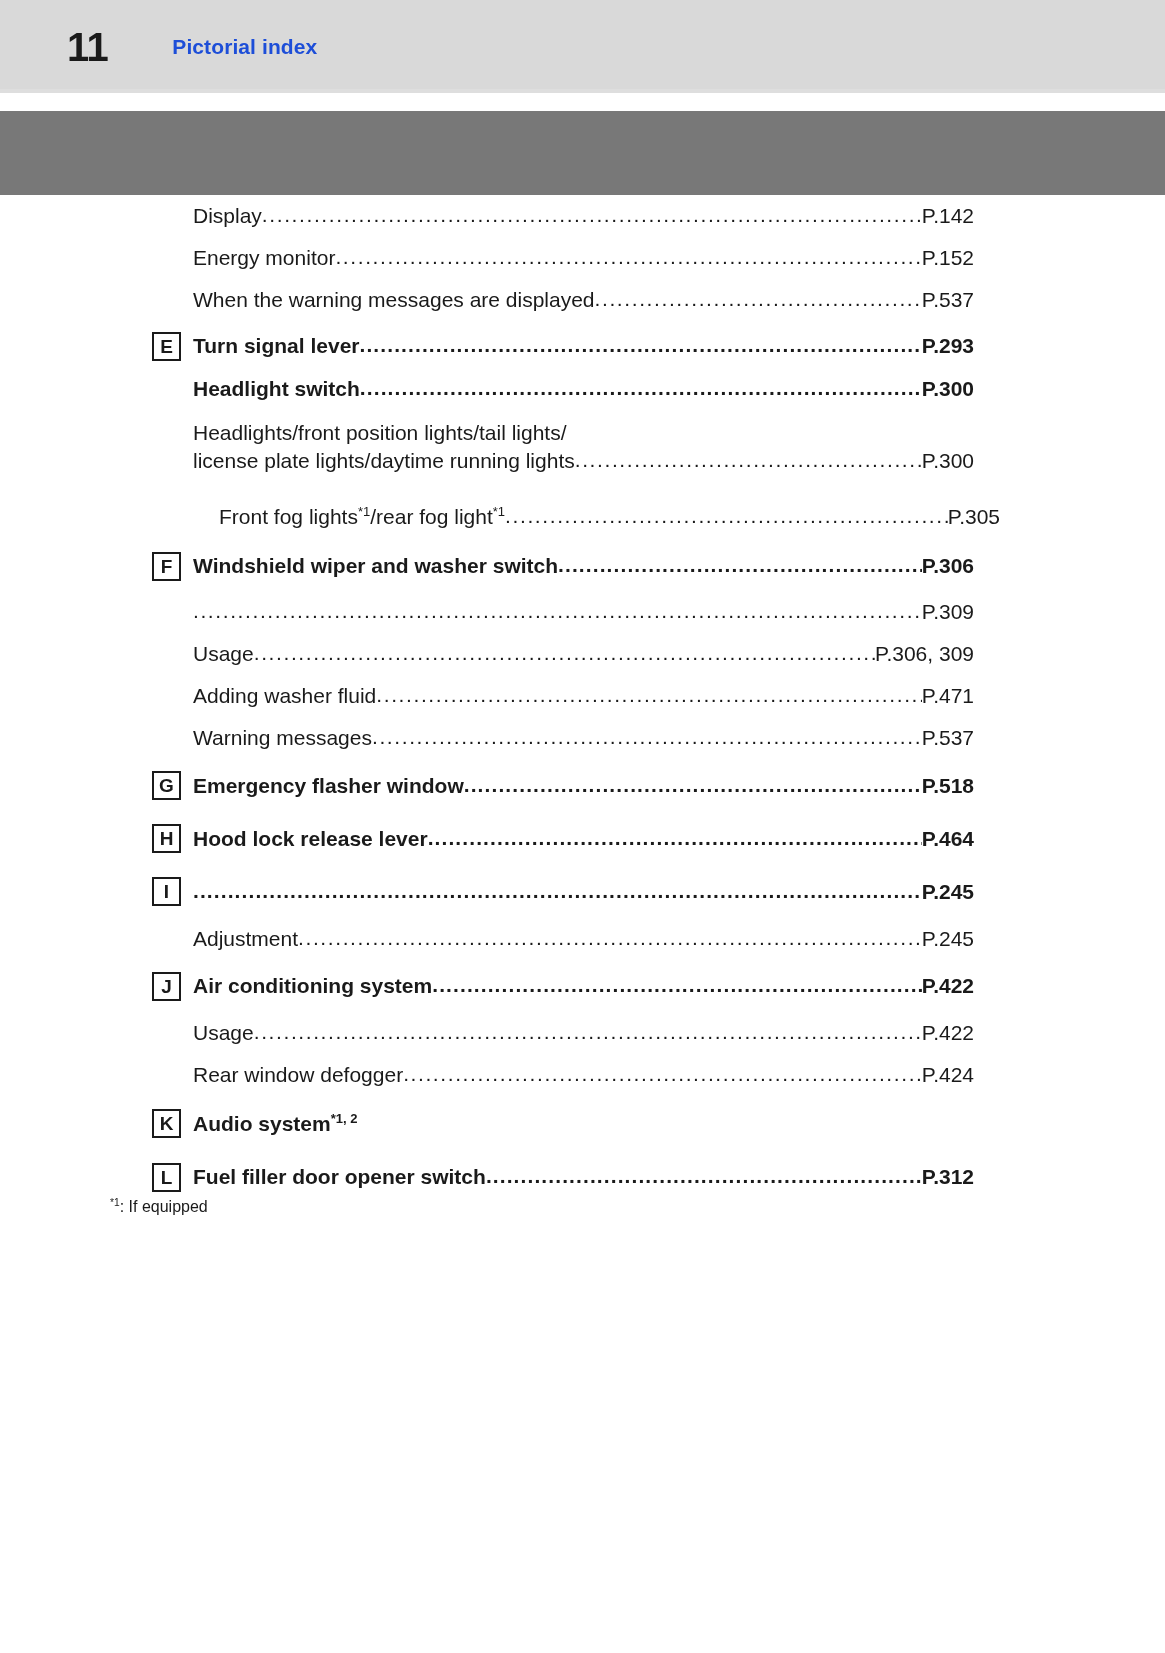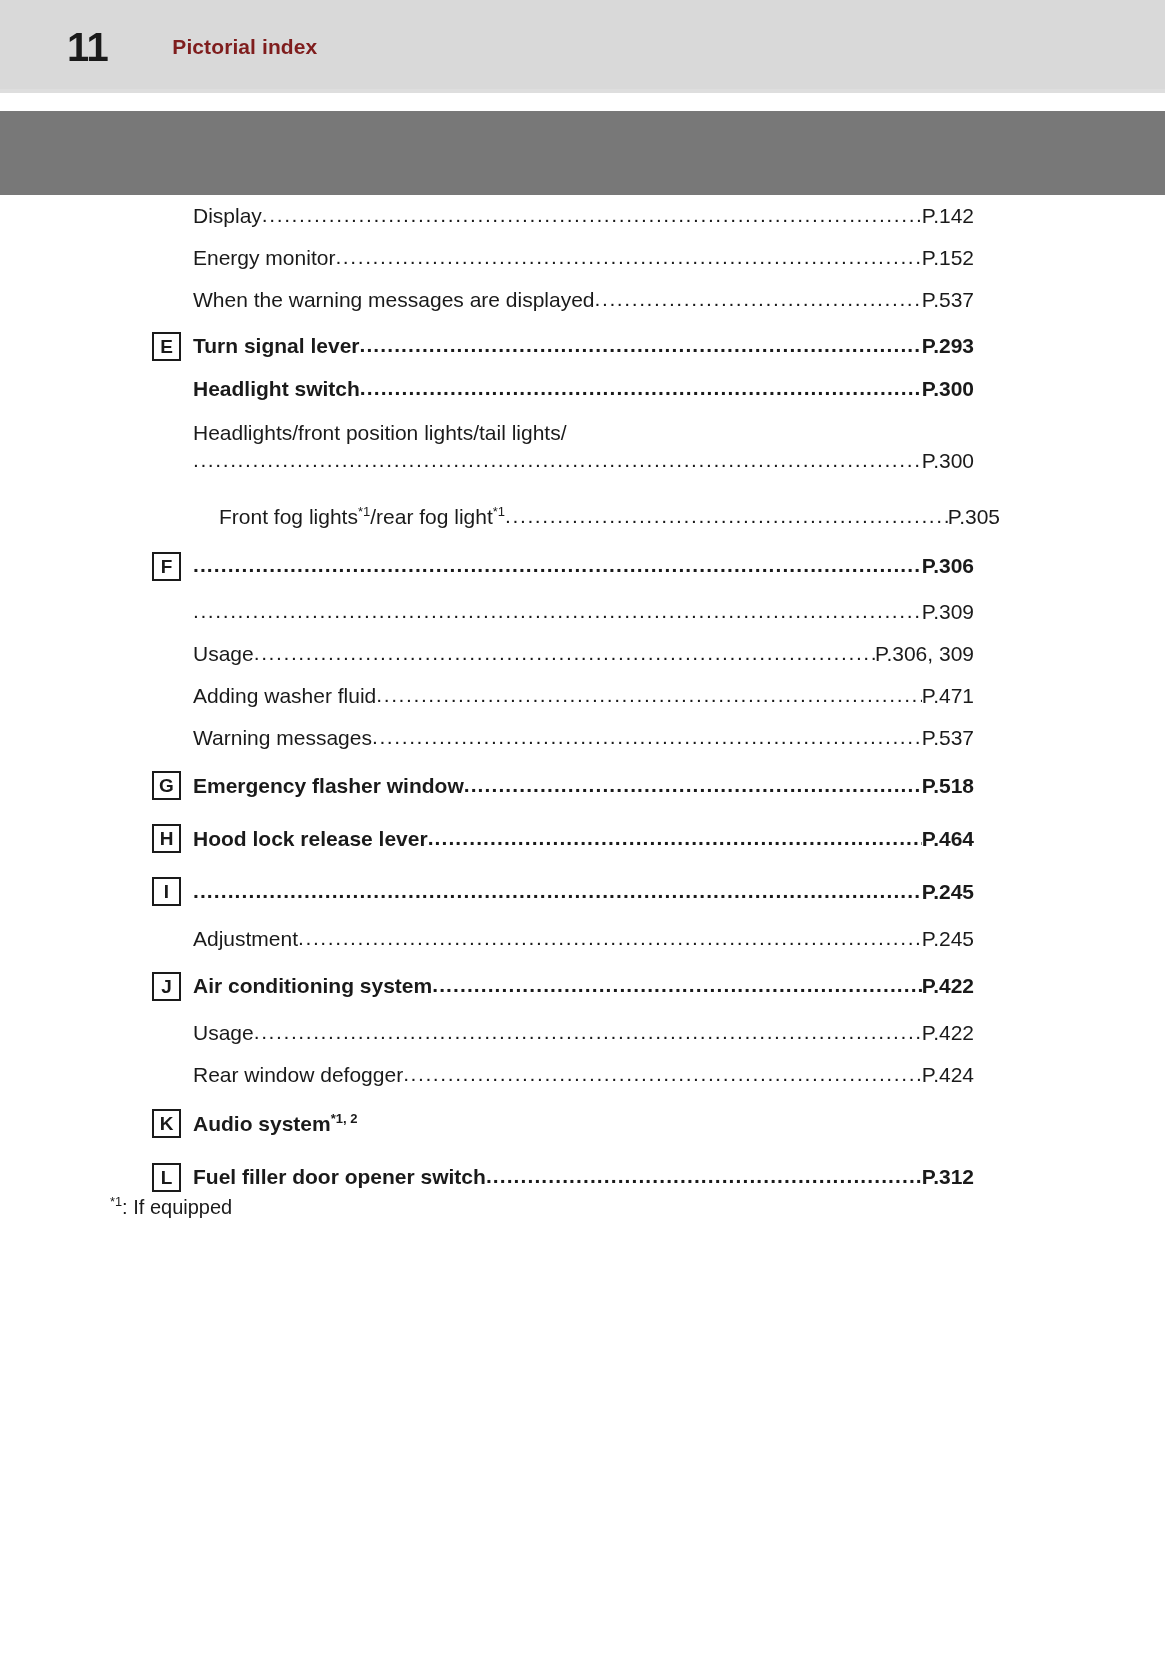--- a/index.html
+++ b/index.html
@@ -31,21 +31,21 @@
     font-size: 40px;
     font-weight: bold;
     color: #1a1a1a;
     margin-left: 67px;
     letter-spacing: -0.5px;
     line-height: 1;
   }
   .header-title {
     font-size: 21px;
     font-weight: bold;
-    color: #7f1d1d;
+    color: #1d4ed8;
     margin-left: 64px;
     letter-spacing: 0.1px;
   }
 
   
   .header-rule {
     position: absolute;
     left: 0;
     top: 89px;
     width: 1165px;
@@ -161,21 +161,21 @@
   
   .footnotes {
     position: absolute;
     left: 0;
     width: 1165px;
     padding-left: 110px;
     padding-right: 165px;
     box-sizing: border-box;
   }
   .footnote {
-    font-size: 20px;
+    font-size: 16px;
     line-height: 28px;
     margin-bottom: 12px;
     text-indent: -26px;
     padding-left: 26px;
   }
   .footnote .sup { font-size: 0.64em; }
 </style>
 </head>
 <body>
 
@@ -230,36 +230,38 @@
     </div>
   </div>
 
   <div class="entry" style="height:42px; padding-top:14px;">
     <div class="row minor indent-major">
       <span class="label">Headlights/front position lights/tail lights/</span>
     </div>
   </div>
   <div class="entry" style="height:44px;">
     <div class="row minor indent-major">
+      <span class="label">license plate lights/daytime running lights</span>
       <span class="leaders">........................................................................................................................................................</span>
       <span class="pageref">P.300</span>
     </div>
   </div>
 
   <div class="entry line-block" style="height:48px;margin-left:26px;">
     <div class="row minor indent-major">
       <span class="label"><span>Front fog lights</span><span class="sup">*1</span><span>/rear fog light</span><span class="sup">*1</span></span>
       <span class="leaders">........................................................................................................................................................</span>
       <span class="pageref">P.305</span>
     </div>
   </div>
 
   <div class="entry line-block" style="height:50px;">
     <div class="letter-box" style="top:11px;">F</div>
     <div class="row major indent-major">
+      <span class="label">Windshield wiper and washer switch </span>
       <span class="leaders">........................................................................................................................................................</span>
       <span class="pageref">P.306</span>
     </div>
   </div>
 
   <div class="entry line-block">
     <div class="row minor indent-major">
       <span class="leaders">........................................................................................................................................................</span>
       <span class="pageref">P.309</span>
     </div>

